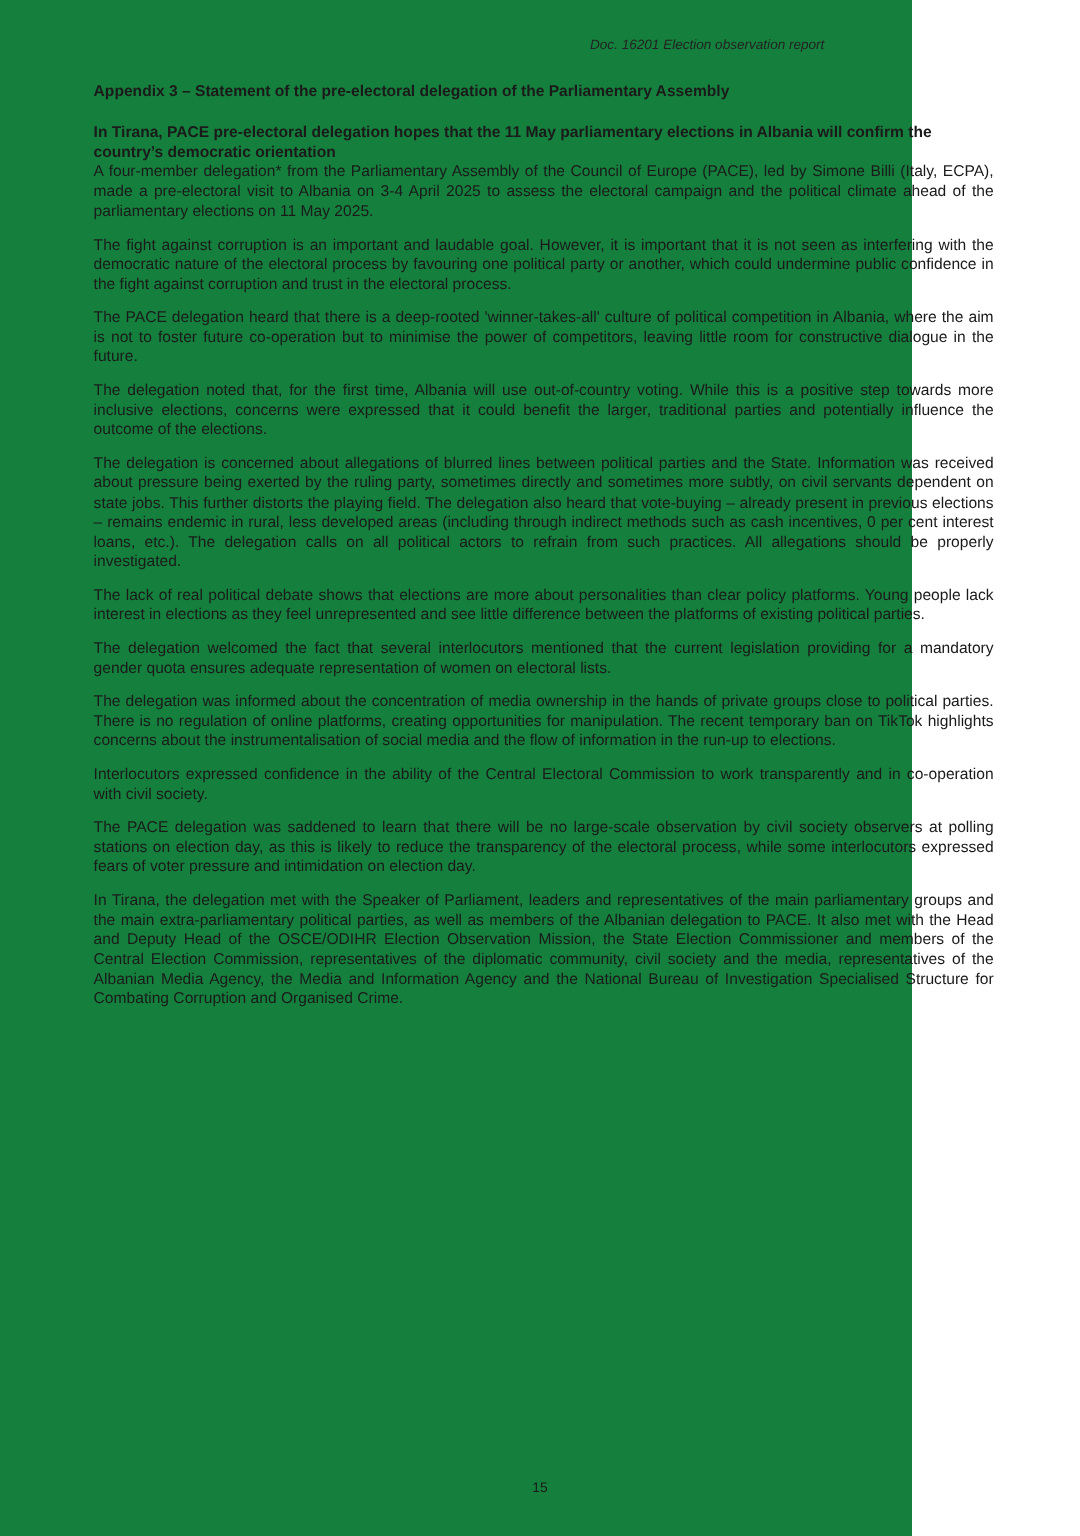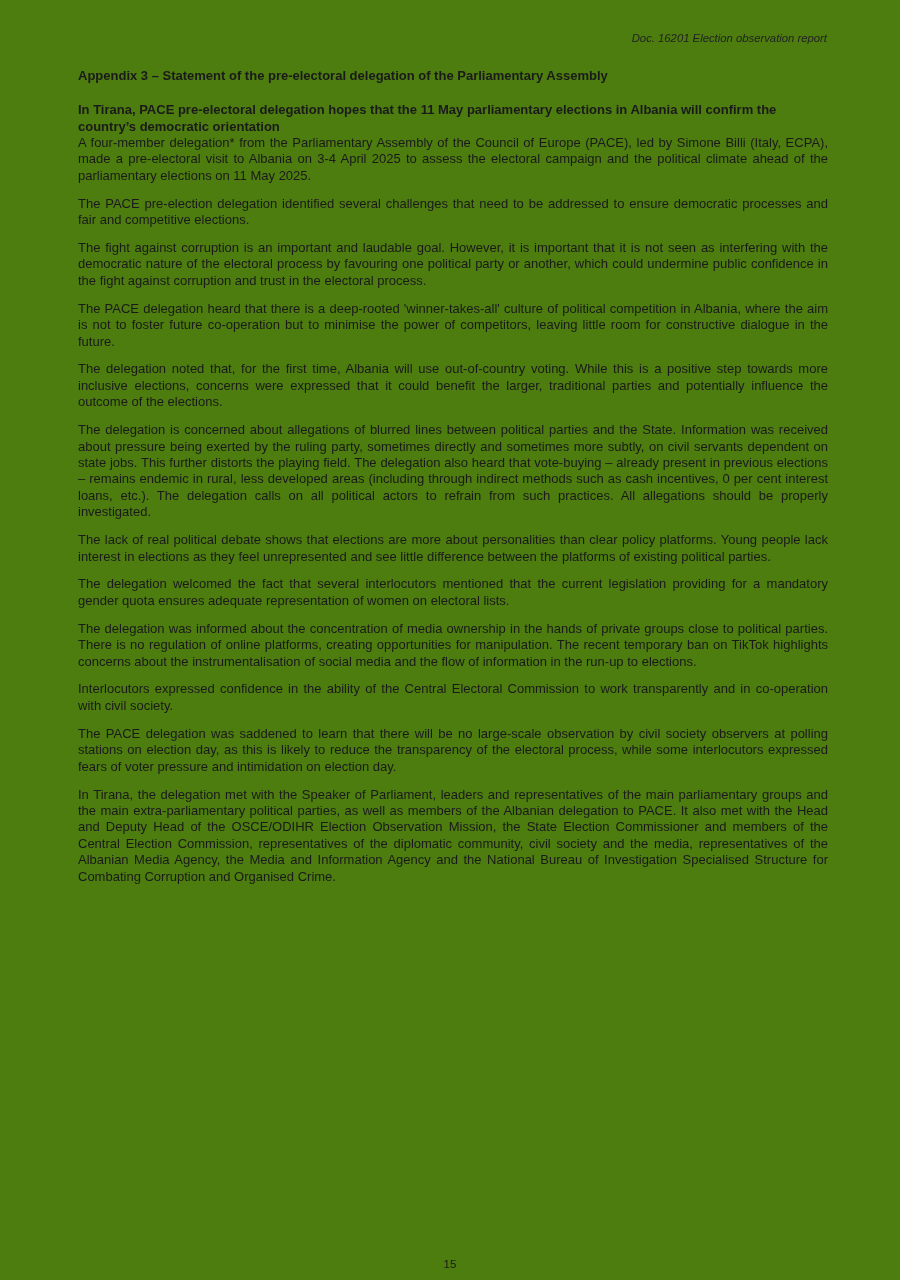--- a/index.html
+++ b/index.html
@@ -1,37 +1,36 @@
 <!DOCTYPE html>
 <html><head>
 <meta charset="utf-8">
 <style>
   html, body { margin: 0; padding: 0; background: #ffffff; }
   body { width: 900px; height: 1280px; position: relative; overflow: hidden;
          font-family: "Liberation Sans", sans-serif; color: #1a1a1a; }
-  .page { position: absolute; left: 0; top: 0; width: 900px; height: 1280px; background: #4d7c0f; }
+  .page { position: absolute; left: 0; top: 0; width: 760px; height: 1280px; background: #15803d; }
   .doc-header { position: absolute; top: 32px; right: 73px; font-size: 11.3px; font-style: italic; color: #222; }
   .content { position: absolute; left: 78px; top: 68px; width: 750px; }
   .appendix-title { font-weight: bold; font-size: 13px; margin: 0 0 17px 0; line-height: 16px; }
   .subtitle { font-weight: bold; font-size: 13px; margin: 0 0 0 0; line-height: 17px; }
   .para { font-size: 13px; line-height: 16.4px; text-align: justify; margin: 0 0 11.5px 0; }
-  .page-number { position: absolute; top: 1234px; left: 0; width: 900px; text-align: center; font-size: 11.5px; margin-top: 24px; }
+  .page-number { position: absolute; top: 1234px; left: 0; width: 900px; text-align: center; font-size: 11.5px; }
 </style>
 </head>
 <body>
 
 <div class="page">
   <div class="doc-header">Doc. 16201 Election observation report</div>
 
   <div class="content">
     <p class="appendix-title">Appendix 3 – Statement of the pre-electoral delegation of the Parliamentary Assembly</p>
     <p class="subtitle">In Tirana, PACE pre-electoral delegation hopes that the 11 May parliamentary elections in Albania will confirm the country’s democratic orientation</p>
 
     <p class="para">A four-member delegation* from the Parliamentary Assembly of the Council of Europe (PACE), led by Simone Billi (Italy, ECPA), made a pre-electoral visit to Albania on 3-4 April 2025 to assess the electoral campaign and the political climate ahead of the parliamentary elections on 11 May 2025.</p>
-    <p class="para">The PACE pre-election delegation identified several challenges that need to be addressed to ensure democratic processes and fair and competitive elections.</p>
     <p class="para">The fight against corruption is an important and laudable goal. However, it is important that it is not seen as interfering with the democratic nature of the electoral process by favouring one political party or another, which could undermine public confidence in the fight against corruption and trust in the electoral process.</p>
     <p class="para">The PACE delegation heard that there is a deep-rooted 'winner-takes-all' culture of political competition in Albania, where the aim is not to foster future co-operation but to minimise the power of competitors, leaving little room for constructive dialogue in the future.</p>
     <p class="para">The delegation noted that, for the first time, Albania will use out-of-country voting. While this is a positive step towards more inclusive elections, concerns were expressed that it could benefit the larger, traditional parties and potentially influence the outcome of the elections.</p>
     <p class="para">The delegation is concerned about allegations of blurred lines between political parties and the State. Information was received about pressure being exerted by the ruling party, sometimes directly and sometimes more subtly, on civil servants dependent on state jobs. This further distorts the playing field. The delegation also heard that vote-buying – already present in previous elections – remains endemic in rural, less developed areas (including through indirect methods such as cash incentives, 0 per cent interest loans, etc.). The delegation calls on all political actors to refrain from such practices. All allegations should be properly investigated.</p>
     <p class="para">The lack of real political debate shows that elections are more about personalities than clear policy platforms. Young people lack interest in elections as they feel unrepresented and see little difference between the platforms of existing political parties.</p>
     <p class="para">The delegation welcomed the fact that several interlocutors mentioned that the current legislation providing for a mandatory gender quota ensures adequate representation of women on electoral lists.</p>
     <p class="para">The delegation was informed about the concentration of media ownership in the hands of private groups close to political parties. There is no regulation of online platforms, creating opportunities for manipulation. The recent temporary ban on TikTok highlights concerns about the instrumentalisation of social media and the flow of information in the run-up to elections.</p>
     <p class="para">Interlocutors expressed confidence in the ability of the Central Electoral Commission to work transparently and in co-operation with civil society.</p>
     <p class="para">The PACE delegation was saddened to learn that there will be no large-scale observation by civil society observers at polling stations on election day, as this is likely to reduce the transparency of the electoral process, while some interlocutors expressed fears of voter pressure and intimidation on election day.</p>
     <p class="para">In Tirana, the delegation met with the Speaker of Parliament, leaders and representatives of the main parliamentary groups and the main extra-parliamentary political parties, as well as members of the Albanian delegation to PACE. It also met with the Head and Deputy Head of the OSCE/ODIHR Election Observation Mission, the State Election Commissioner and members of the Central Election Commission, representatives of the diplomatic community, civil society and the media, representatives of the Albanian Media Agency, the Media and Information Agency and the National Bureau of Investigation Specialised Structure for Combating Corruption and Organised Crime.</p>

